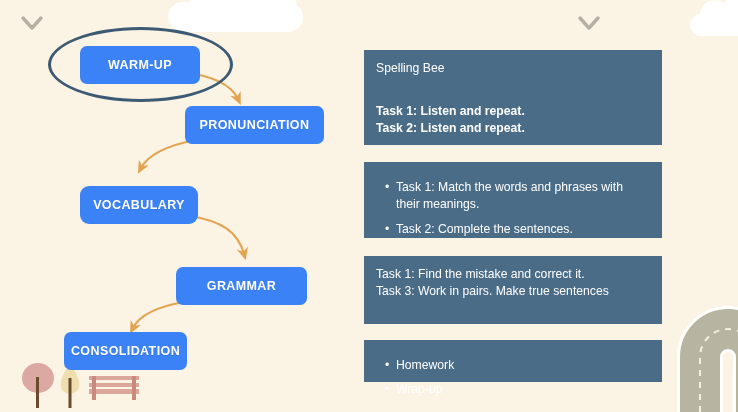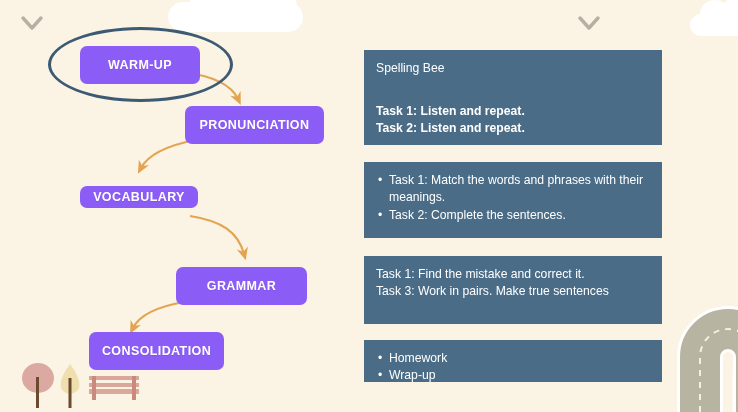--- a/index.html
+++ b/index.html
@@ -49,21 +49,21 @@
   .tree-tri { position: absolute; }
   .bench { position: absolute; }
   .bench-seat { position: absolute; background: #dba79a; }
   .bench-leg  { position: absolute; background: #c9897c; }
 
   
   .flow { position: absolute; left: 0; top: 0; width: 370px; height: 412px; }
 
   .node {
     position: absolute;
-    background: #8b5cf6;
+    background: #3b82f6;
     color: #ffffff;
     border-radius: 7px;
     font-weight: bold;
     font-size: 12.5px;
     letter-spacing: 0.4px;
     display: flex;
     align-items: center;
     justify-content: center;
     text-align: center;
     box-sizing: border-box;
@@ -101,21 +101,21 @@
     line-height: 1.42;
   }
   .info-box .line { white-space: nowrap; }
   .info-box ul {
     margin: 0;
     padding: 0 0 0 13px;
     list-style: none;
   }
   .info-box li {
     position: relative;
-    margin: 0;
+    margin: 7px;
   }
   .info-box li::before {
     content: "\2022";
     position: absolute;
     left: -11px;
     top: 0;
   }
 </style>
 </head>
 <body>
@@ -188,25 +188,25 @@
       <path d="M190,216 C 222,221 238,232 244,254" fill="none" stroke="#e3a452" stroke-width="2.2" marker-end="url(#ah)"></path>
       <path d="M184,302 C 155,307 139,316 133,328" fill="none" stroke="#e3a452" stroke-width="2.2" marker-end="url(#ah)"></path>
     </svg>
 
     <div class="highlight-ellipse" style="left:48px; top:27px; width:185px; height:75px;"></div>
 
     <div class="node" style="left:80px; top:46px; width:120px; height:38px;">WARM-UP</div>
 
     <div class="node" style="left:185px; top:106px; width:139px; height:38px;">PRONUNCIATION</div>
 
-    <div class="node" style="left:80px; top:186px; width:118px; height:22px;">VOCABULARY</div>
+    <div class="node" style="left:80px; top:186px; width:118px; height:38px;border-radius:9px;">VOCABULARY</div>
 
     <div class="node" style="left:176px; top:267px; width:131px; height:38px;">GRAMMAR</div>
 
-    <div class="node" style="left:64px; top:332px; width:135px; height:38px;margin-left:25px;">CONSOLIDATION</div>
+    <div class="node" style="left:64px; top:332px; width:123px; height:38px;">CONSOLIDATION</div>
   </div>
 
   <div class="panel">
 
     <div class="info-box" style="top:50px; height:45px;">
       <div class="line">Spelling Bee</div>
     </div>
 
     <div class="info-box" style="top:93px; height:52px;font-weight:bold;">
       <div class="line">Task 1: Listen and repeat.</div>

